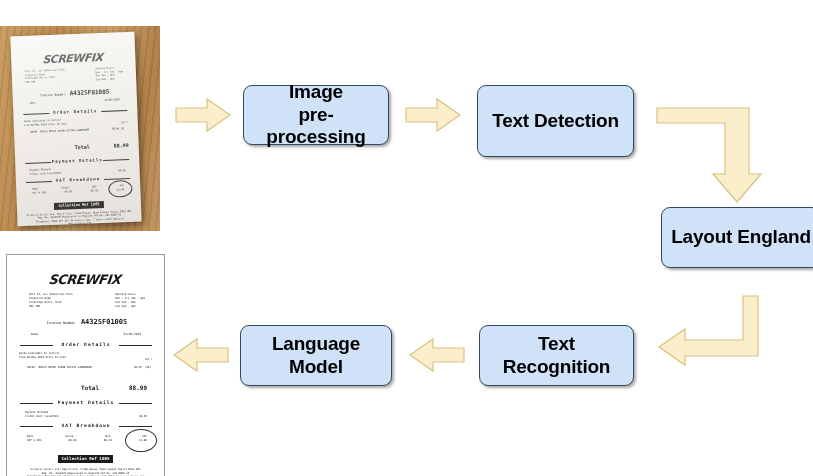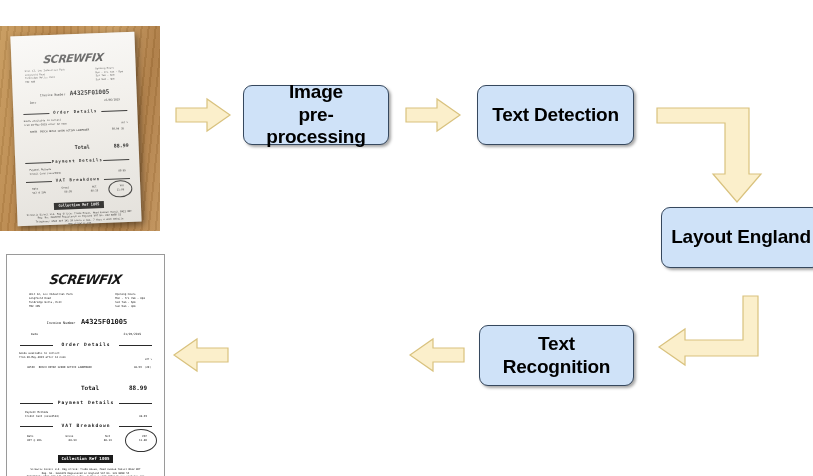--- a/index.html
+++ b/index.html
@@ -201,21 +201,21 @@
     <span>Image
 pre-processing</span>
   </div>
 
   <div class="arrow" style="left:404px;top:70px;width:58px;height:38px;">
     <svg viewBox="0 0 58 38" width="58" height="38">
       <polygon class="arw-fill" points="2,12 33,12 33,3 56,19 33,35 33,26 2,26"></polygon>
     </svg>
   </div>
 
-  <div class="pbox" style="left:477px;top:59px;width:157px;height:60px;align-items:center;">
+  <div class="pbox" style="left:477px;top:59px;width:157px;height:72px;align-items:center;">
     <span>Text Detection</span>
   </div>
 
   <div class="arrow" style="left:655px;top:80px;width:110px;height:100px;">
     <svg viewBox="0 0 110 100" width="110" height="100">
       <polygon class="arw-fill" points="2,2 94,2 94,68 106,68 82,96 58,68 70,68 70,17 2,17"></polygon>
     </svg>
   </div>
 
   <div class="pbox" style="left:661px;top:181px;width:160px;height:61px;">
@@ -232,20 +232,24 @@
     <span>Text
 Recognition</span>
   </div>
 
   <div class="arrow" style="left:408px;top:310px;width:58px;height:38px;">
     <svg viewBox="0 0 58 38" width="58" height="38">
       <polygon class="arw-fill" points="56,12 25,12 25,3 2,19 25,35 25,26 56,26"></polygon>
     </svg>
   </div>
 
+  <div class="pbox" style="left:240px;top:299px;width:152px;height:61px;">
+    <span>Language
+Model</span>
+  </div>
 
   <div class="arrow" style="left:172px;top:310px;width:58px;height:38px;">
     <svg viewBox="0 0 58 38" width="58" height="38">
       <polygon class="arw-fill" points="56,12 25,12 25,3 2,19 25,35 25,26 56,26"></polygon>
     </svg>
   </div>
 
   <div class="scan" style="left:6px;top:228px;width:159px;height:243px;">
     <div class="rc" style="font-size:2.5px;line-height:1.5;">
       <div class="logo" style="position:absolute;left:0;right:0;top:15px;font-size:13px;">SCREWFIX</div>

